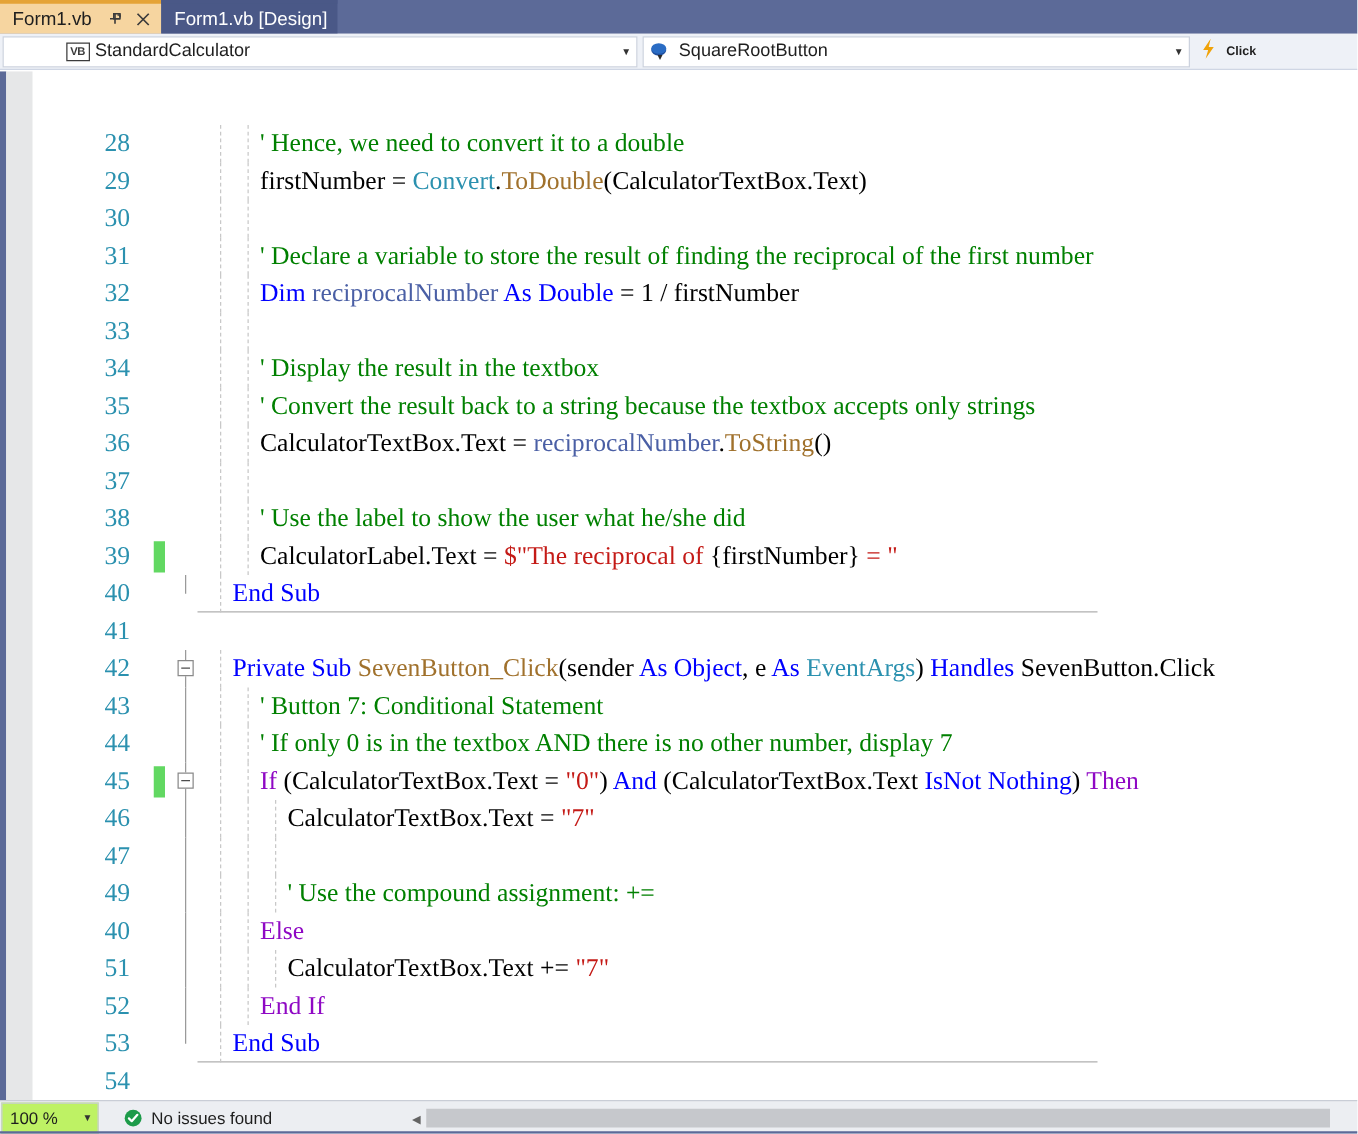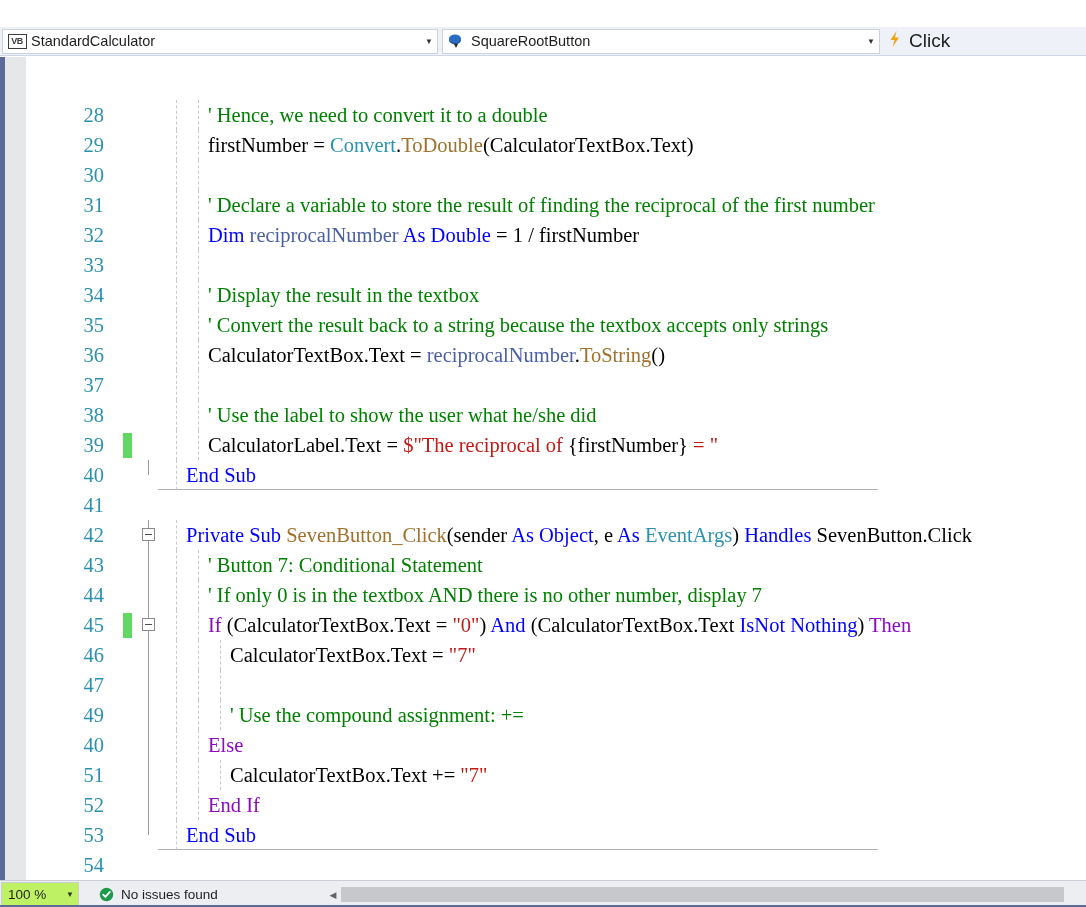--- a/index.html
+++ b/index.html
@@ -73,21 +73,21 @@
     align-items: center;
     background: #ffffff;
     border: 1px solid #ccd2de;
     height: 25px;
     margin: 2px 0 2px 2px;
     position: relative;
     font-size: 14.5px;
     color: #1e1e1e;
     overflow: hidden;
   }
-  .combo.type-combo { width: 436px; }
+  .combo.type-combo { width: 508px; padding-left: 45px; }
   .combo.member-combo { width: 438px; margin-left: 4px; }
   .combo-icon {
     width: 20px; height: 16px;
     margin: 0 4px 0 4px;
     flex: 0 0 auto;
     display: flex; align-items: center; justify-content: center;
   }
   .combo-label {
     flex: 1 1 auto;
     overflow: hidden;
@@ -111,22 +111,22 @@
     letter-spacing: -0.5px;
   }
   .event-area {
     display: flex;
     align-items: center;
     margin-left: 6px;
     gap: 7px;
     padding-left: 2px;
   }
   .event-label {
-    font-size: 19px;
-    font-weight: normal;
+    font-size: 10px;
+    font-weight: bold;
     color: #1e1e1e;
   }
 
   
   .editor {
     position: absolute;
     top: 57px; left: 0;
     width: 1086px; height: 823px;
     background: #ffffff;
     overflow: hidden;
@@ -289,20 +289,41 @@
     left: 0; top: 905px;
     width: 1086px; height: 2px;
     background: #5c6a98;
   }
 </style>
 </head>
 <body>
 
 <div id="app">
 
+  <div class="tabbar">
+    <div class="tab active">
+      <span class="tab-title">Form1.vb</span>
+      <span class="tab-icons">
+        <span class="pin-icon">
+          <svg width="14" height="14" viewBox="0 0 14 14">
+            <path d="M3 7 H11 M7 3 V11 M9 4 H11 V6" stroke="#3b3b3b" stroke-width="1.3" fill="none"></path>
+            <rect x="6" y="3" width="5" height="4" stroke="#3b3b3b" stroke-width="1.2" fill="none"></rect>
+          </svg>
+        </span>
+        <span class="close-icon">
+          <svg width="13" height="13" viewBox="0 0 13 13">
+            <path d="M2 2 L11 11 M11 2 L2 11" stroke="#3b3b3b" stroke-width="1.4" fill="none"></path>
+          </svg>
+        </span>
+      </span>
+    </div>
+    <div class="tab inactive">
+      <span class="tab-title">Form1.vb [Design]</span>
+    </div>
+  </div>
 
   <div class="navbar">
     <div class="combo type-combo">
       <span class="combo-icon">
         <span class="vb-badge">VB</span>
       </span>
       <span class="combo-label">StandardCalculator</span>
       <span class="combo-arrow">▼</span>
     </div>
 

